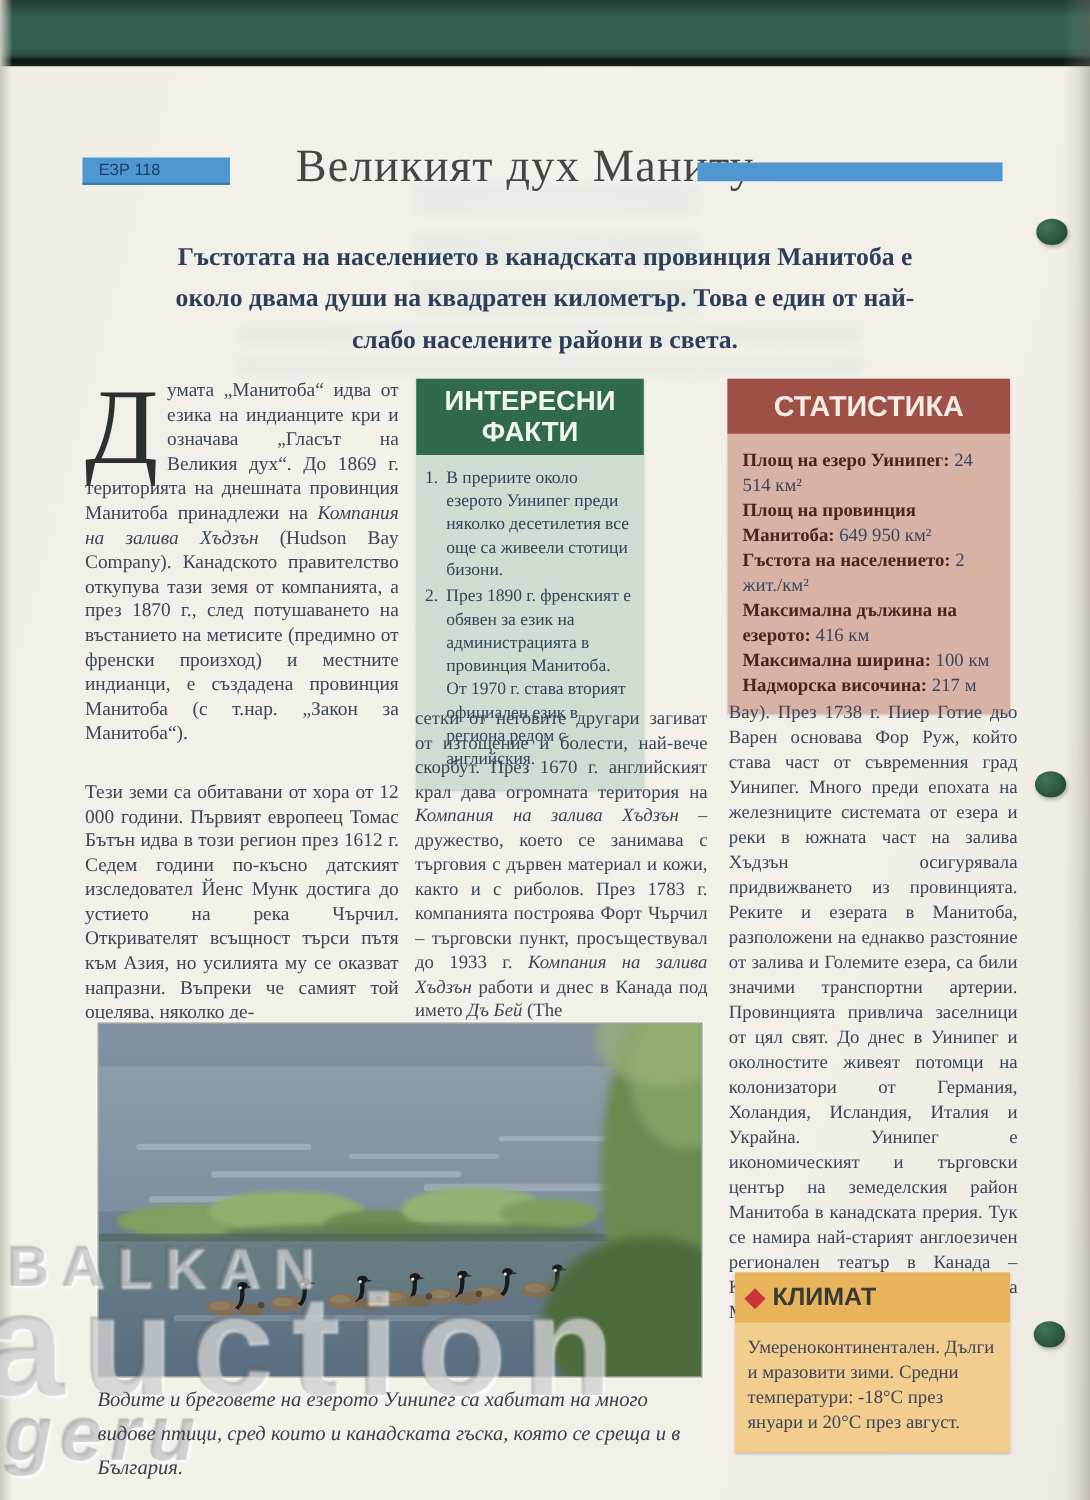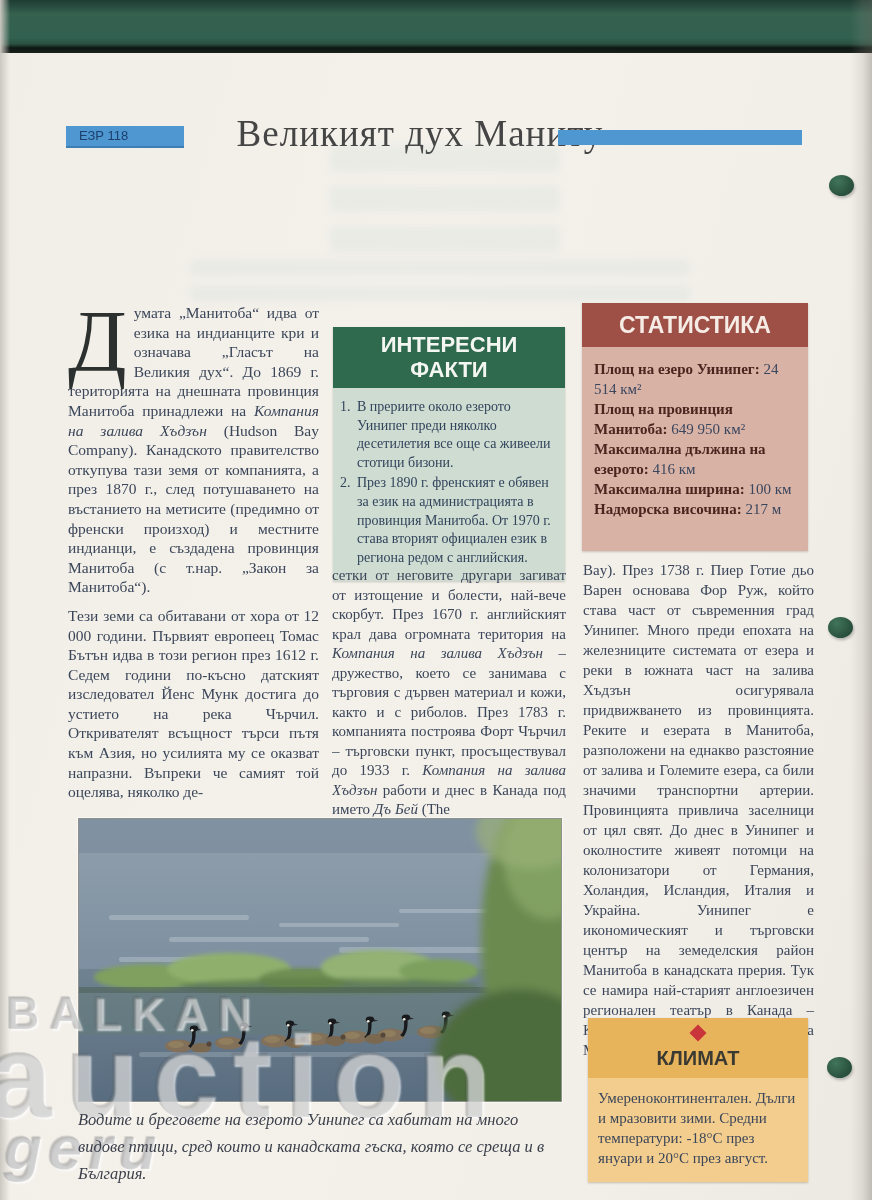--- a/index.html
+++ b/index.html
@@ -30,25 +30,25 @@
   
   .ghost{position:absolute;filter:blur(4px);opacity:.55;border-radius:8px;pointer-events:none;}
   .ghost-title{left:330px;top:146px;width:230px;height:118px;
     background:repeating-linear-gradient(to bottom,rgba(125,175,170,.16) 0 26px,rgba(0,0,0,0) 26px 40px);}
   .ghost-line{left:190px;top:260px;width:500px;height:44px;
     background:repeating-linear-gradient(to bottom,rgba(110,165,165,.15) 0 15px,rgba(0,0,0,0) 15px 26px);}
   
   .body-text{font-size:15.5px;line-height:19.6px;text-align:justify;color:#3b4659;}
   .col-left{position:absolute;left:68px;top:303px;width:251px;height:512px;overflow:hidden;}
   .dropcap{float:left;font-size:86px;line-height:70px;margin:3px 7px 0 0;color:#2c302e;}
-  .para2{margin-top:9px;}
+  .para2{margin-top:27px;}
   i{font-style:italic;}
   
-  .facts-box{position:absolute;left:333px;top:303px;width:232px;min-height:250px;
-    background:#cfdcd1;box-shadow:0 1px 2px rgba(60,70,60,.25);margin-top:24px;}
+  .facts-box{position:absolute;left:333px;top:303px;width:182px;min-height:250px;
+    background:#cfdcd1;box-shadow:0 1px 2px rgba(60,70,60,.25);}
   .facts-header{background:#2f6a4f;color:#f4f6f2;text-align:center;
     font-family:"Liberation Sans",sans-serif;font-weight:bold;font-size:22px;line-height:25px;
     padding:5px 6px 6px;}
   .facts-body{padding:10px 9px 12px 7px;font-size:14px;line-height:18.6px;color:#31445c;}
   .fact{display:flex;margin-bottom:2px;}
   .fact-num{width:17px;flex:none;}
   .fact-text{flex:1;}
   .col-mid-text{position:absolute;left:332px;top:566px;width:234px;height:252px;overflow:hidden;}
   
   .stats-box{position:absolute;left:582px;top:303px;width:226px;min-height:248px;
@@ -64,21 +64,21 @@
   .photo{position:absolute;left:78px;top:818px;width:482px;height:282px;
     border:1px solid #8e9089;box-shadow:0 0 0 1px rgba(255,255,255,.5);z-index:1;}
   .photo svg{display:block;}
   .caption{position:absolute;left:78px;top:1106px;width:478px;z-index:3;
     font-style:italic;font-size:16.5px;line-height:27px;color:#3a3f4a;}
   
   .climate-box{position:absolute;left:588px;top:1018px;width:220px;z-index:5;
     background:#f2cd8e;box-shadow:0 1px 2px rgba(90,70,30,.3);}
   .climate-header{background:#e8b45b;padding:9px 10px 8px;
     font-family:"Liberation Sans",sans-serif;font-weight:bold;font-size:20px;color:#3b3a32;
-    display:flex;align-items:center;gap:8px;flex-direction:column;}
+    display:flex;align-items:center;gap:8px;}
   .diamond{width:12px;height:12px;background:#c9353a;transform:rotate(45deg);
     flex:none;display:inline-block;}
   .climate-body{padding:10px 10px 14px;font-size:15px;line-height:20px;color:#3c4659;}
   
   .dot{position:absolute;width:25px;height:21px;border-radius:50%;z-index:6;
     background:radial-gradient(circle at 35% 30%,#41755a,#2a523f 65%,#21402f);
     box-shadow:1px 2px 3px rgba(0,0,0,.25);}
   .dot1{left:829px;top:175px;} .dot2{left:828px;top:617px;} .dot3{left:827px;top:1057px;}
   
   .wm{position:absolute;z-index:2;pointer-events:none;font-family:"Liberation Sans",sans-serif;
@@ -97,20 +97,21 @@
 
   <div class="code-bar">
     <span>ЕЗР 118</span>
   </div>
   <h1 class="page-title" style="margin:0;font-weight:normal;">Великият дух Маниту</h1>
   <div class="title-bar-right"></div>
 
   <div class="ghost ghost-title"></div>
   <div class="ghost ghost-line"></div>
 
+  <div class="intro">Гъстотата на населението в канадската провинция Манитоба е около двама души на квадратен километър. Това е един от най-слабо населените райони в света.</div>
 
   <div class="col-left body-text">
     <p style="margin:0;">
       <span class="dropcap">Д</span><span><span>умата „Манитоба“ идва от езика на индианците кри и означава „Гласът на Великия дух“. До 1869 г. територията на днешната провинция Манитоба принадлежи на </span><i>Компания на залива Хъдзън</i><span> (Hudson Bay Company). Канадското правителство откупува тази земя от компанията, а през 1870 г., след потушаването на въстанието на метисите (предимно от френски произход) и местните индианци, е създадена провинция Манитоба (с т.нар. „Закон за Манитоба“).</span></span>
     </p>
     <p class="para2" style="margin-bottom:0;">Тези земи са обитавани от хора от 12 000 години. Първият европеец Томас Бътън идва в този регион през 1612 г. Седем години по-късно датският изследовател Йенс Мунк достига до устието на река Чърчил. Откривателят всъщност търси пътя към Азия, но усилията му се оказват напразни. Въпреки че самият той оцелява, няколко де-</p>
   </div>
 
   <div class="facts-box">
     <div class="facts-header">ИНТЕРЕСНИ ФАКТИ</div>
@@ -128,20 +129,21 @@
 
   <div class="col-mid-text body-text" style="font-size:15px;line-height:19.5px;">
     <p style="margin:0;"><span>сетки от неговите другари загиват от изтощение и болести, най-вече скорбут. През 1670 г. английският крал дава огромната територия на </span><i>Компания на залива Хъдзън</i><span> – дружество, което се занимава с търговия с дървен материал и кожи, както и с риболов. През 1783 г. компанията построява Форт Чърчил – търговски пункт, просъществувал до 1933 г. </span><i>Компания на залива Хъдзън</i><span> работи и днес в Канада под името </span><i>Дъ Бей</i><span> (The</span></p>
   </div>
 
   <div class="stats-box">
     <div class="stats-header">СТАТИСТИКА</div>
     <div class="stats-body">
       <div><span class="stat-label">Площ на езеро Уинипег:</span> <span class="stat-value">24 514 км²</span></div>
       <div><span class="stat-label">Площ на провинция Манитоба:</span> <span class="stat-value">649 950 км²</span></div>
+      <div><span class="stat-label">Гъстота на населението:</span> <span class="stat-value">2 жит./км²</span></div>
       <div><span class="stat-label">Максимална дължина на езерото:</span> <span class="stat-value">416 км</span></div>
       <div><span class="stat-label">Максимална ширина:</span> <span class="stat-value">100 км</span></div>
       <div><span class="stat-label">Надморска височина:</span> <span class="stat-value">217 м</span></div>
     </div>
   </div>
 
   <div class="col-right-text body-text" style="font-size:15px;line-height:20px;">
     <p style="margin:0;">Bay). През 1738 г. Пиер Готие дьо Варен основава Фор Руж, който става част от съвременния град Уинипег. Много преди епохата на железниците системата от езера и реки в южната част на залива Хъдзън осигурявала придвижването из провинцията. Реките и езерата в Манитоба, разположени на еднакво разстояние от залива и Големите езера, са били значими транспортни артерии. Провинцията привлича заселници от цял свят. До днес в Уинипег и околностите живеят потомци на колонизатори от Германия, Холандия, Исландия, Италия и Украйна. Уинипег е икономическият и търговски център на земеделския район Манитоба в канадската прерия. Тук се намира най-старият англоезичен регионален театър в Канада – Кралският театрален център на Манитоба.</p>
   </div>
 

